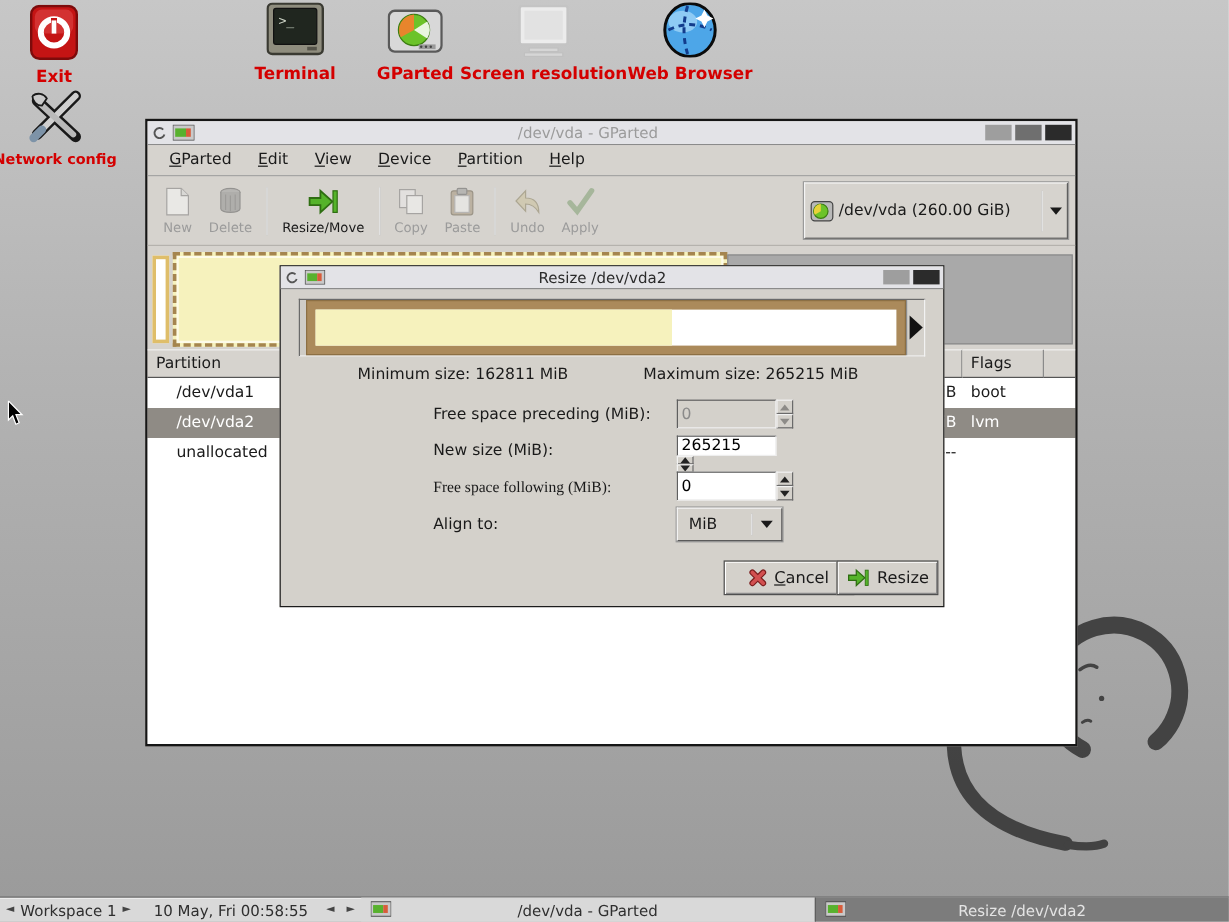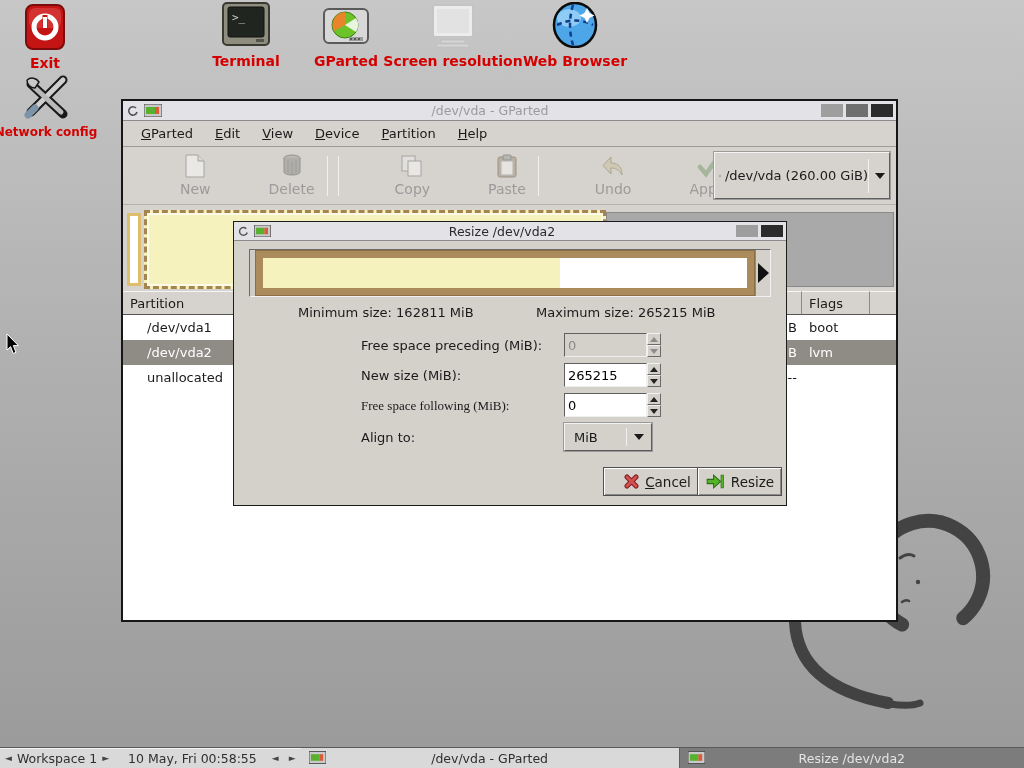--- a/index.html
+++ b/index.html
@@ -21,25 +21,25 @@
   .titlebar .t-title { flex:1; text-align:center; font-size:12.5px; }
   .t-title.inactive { color:#9b9b9b; }
   .t-title.active { color:#2b2b2b; }
   .tb-btn { width:22px; height:13px; margin-left:3px; }
   .tb-icons { display:flex; align-items:center; gap:4px; }
 
   
   .menubar { height:26px; display:flex; align-items:center; padding-left:8px; gap:2px; border-bottom:1px solid #9a9a9a; background:#d6d3ce; flex:0 0 auto;}
   .menu-item { padding:3px 10px; font-size:13px; }
   .toolbar { height:58px; display:flex; align-items:center; padding-left:6px; background:#d6d3ce; border-bottom:1px solid #b5b2ad; flex:0 0 auto; position:relative; }
-  .tool-btn { display:flex; flex-direction:column; align-items:center; justify-content:center; gap:3px; height:52px; padding:0 7px; font-size:14px;margin-left:44px; }
+  .tool-btn { display:flex; flex-direction:column; align-items:center; justify-content:center; gap:3px; height:52px; padding:0 7px; font-size:11px; }
   .tool-btn.disabled { color:#9b9b9b; }
   .tool-btn.disabled svg { opacity:.5; filter:grayscale(55%); }
   .tool-sep { width:1px; height:40px; background:#9a9a9a; border-right:1px solid #f0f0f0; margin:0 5px; }
-  .device-combo { position:absolute; right:6px; top:5px; width:176px; height:47px; background:#d6d3ce;
+  .device-combo { position:absolute; right:6px; top:5px; width:220px; height:47px; background:#d6d3ce;
     border:1px solid; border-color:#f4f4f4 #5f5f5f #5f5f5f #f4f4f4; box-shadow:0 0 0 1px #9a9a9a;
     display:flex; align-items:center; padding:0 4px; }
   .device-combo .txt { flex:1; font-size:13px; padding-left:4px; white-space:nowrap; }
   .device-combo .dd-sep { width:1px; height:34px; background:#9a9a9a; border-right:1px solid #f0f0f0; margin-right:6px;}
   .arrow-down { width:0; height:0; border-left:5px solid transparent; border-right:5px solid transparent; border-top:6px solid #1a1a1a; }
 
   
   .visual-area { height:86px; position:relative; background:#d6d3ce; flex:0 0 auto; }
   .p-vda1 { position:absolute; left:4px; top:8px; width:14px; height:73px; background:#fff; border:3px solid #e0c härte06a; border:3px solid #dfbe6a; }
   .p-vda2 { position:absolute; left:21px; top:5px; width:462px; height:79px; background:#f6f2bd; border:3px dashed #a5854f; box-shadow:inset 0 0 0 2px #fdfbe8; }
@@ -223,20 +223,27 @@
       </div>
       <div class="tool-btn disabled">
         <svg width="22" height="24" viewBox="0 0 22 24">
             <ellipse cx="11" cy="4" rx="8" ry="3" fill="#9a9a9a" stroke="#555"></ellipse>
             <path d="M3,4 v14 a8,3 0 0 0 16,0 v-14" fill="#8a8a8a" stroke="#555"></path>
             <path d="M7,6 v13 M11,7 v13 M15,6 v13" stroke="#666"></path>
           </svg>
         <span>Delete</span>
       </div>
       <div class="tool-sep"></div>
+      <div class="tool-btn">
+        <svg width="26" height="24" viewBox="0 0 26 24">
+            <path d="M2,9 h9 v-6 l10,9 -10,9 v-6 h-9 Z" fill="#55b32a" stroke="#2f6e12" stroke-width="1.5"></path>
+            <rect x="21.5" y="3" width="3.5" height="18" fill="#55b32a" stroke="#2f6e12"></rect>
+          </svg>
+        <span>Resize/Move</span>
+      </div>
       <div class="tool-sep"></div>
       <div class="tool-btn disabled">
         <svg width="24" height="24" viewBox="0 0 24 24">
             <rect x="2" y="2" width="13" height="15" fill="#eee" stroke="#777"></rect>
             <rect x="8" y="7" width="13" height="15" fill="#fbfbfb" stroke="#777"></rect>
           </svg>
         <span>Copy</span>
       </div>
       <div class="tool-btn disabled">
         <svg width="22" height="24" viewBox="0 0 22 24">
@@ -347,21 +354,21 @@
             <span class="spin-btn">
               <i class="tri-up" style="opacity:.4"></i>
             </span>
             <span class="spin-btn">
               <i class="tri-dn" style="opacity:.4"></i>
             </span>
           </span>
       </div>
 
       <span class="dlg-label" style="left:127px;top:127px;">New size (MiB):</span>
-      <div class="spin-field" style="left:330px;top:122px;">
+      <div class="spin-field" style="left:330px;top:122px;flex-direction:column;">
         <input value="265215" style="">
         <span class="spin-btns">
             <span class="spin-btn">
               <i class="tri-up"></i>
             </span>
             <span class="spin-btn">
               <i class="tri-dn"></i>
             </span>
           </span>
       </div>

